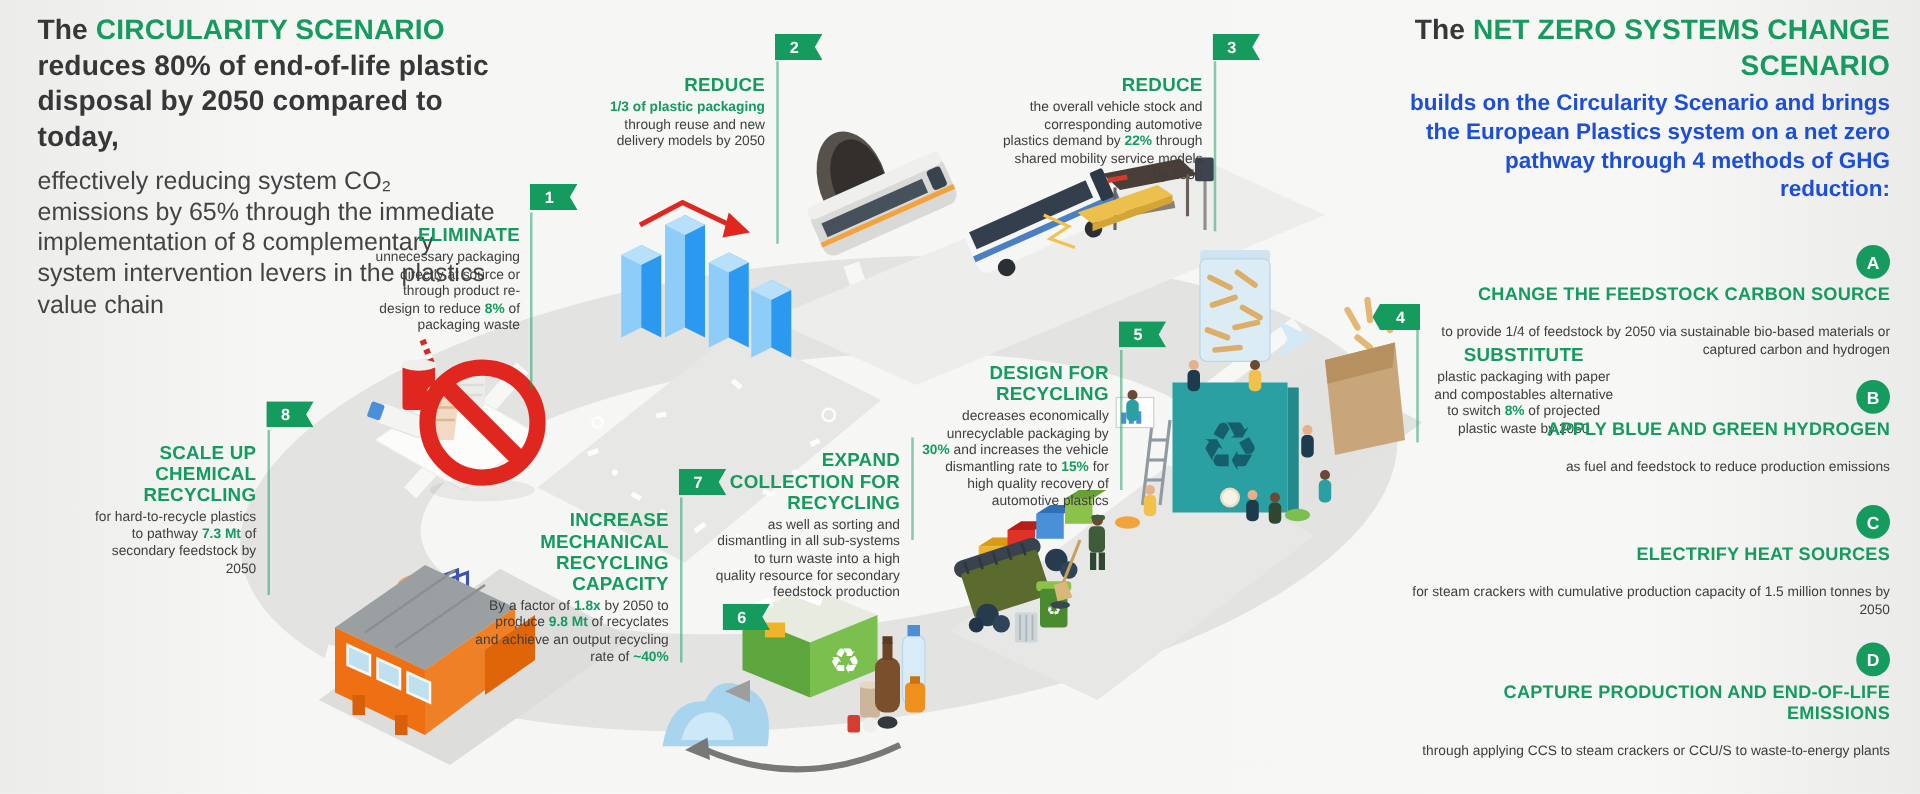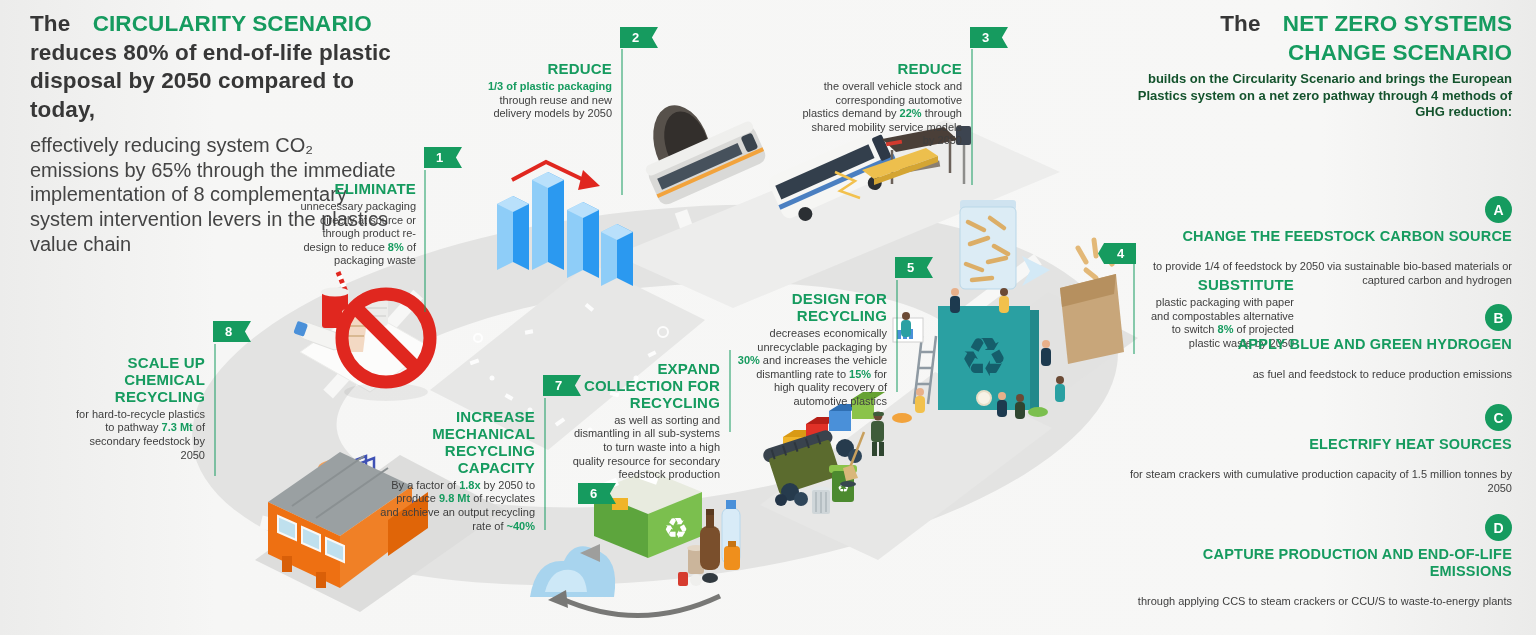--- a/index.html
+++ b/index.html
@@ -12,29 +12,29 @@
   body{
     font-family:"Liberation Sans","DejaVu Sans",sans-serif;
     background:linear-gradient(90deg,#ececeb 0%,#f6f6f5 14%,#f7f7f6 86%,#ebebea 100%);
     position:relative;color:var(--dark);
   }
   #scene{position:absolute;left:0;top:0;z-index:0;}
   .layer{position:absolute;z-index:2;}
 
   
   .intro-title{font-size:22.5px;font-weight:bold;line-height:1.27;color:#373737;letter-spacing:.1px;}
-  .intro-title .gr{color:var(--green);margin-left:16px;}
+  .intro-title .gr{color:var(--green);}
   .intro-body{font-size:20px;line-height:1.23;margin-top:9px;color:#444;}
   .intro-right{text-align:right;}
-  .intro-right .intro-body{font-weight:bold;font-size:13px;line-height:1.28;color:#14532d;margin-top:4px;}
+  .intro-right .intro-body{font-weight:bold;font-size:18px;line-height:1.28;color:#1d4ed8;margin-top:4px;}
 
   
   .lever{position:absolute;display:flex;align-items:flex-start;z-index:3;}
   .lever .txt{text-align:right;margin-top:35px;}
-  .lever.left .txt{text-align:right;}
+  .lever.left .txt{text-align:center;}
   .lever-title{color:var(--green);font-weight:bold;font-size:15px;line-height:1.13;letter-spacing:.2px;}
   .lever-body{font-size:11px;line-height:1.24;color:#3e3e3e;margin-top:2px;}
   .hl{color:var(--green);font-weight:bold;}
   .flag{width:38px;height:21px;background:var(--green);color:#fff;font-weight:bold;font-size:13px;
         display:flex;align-items:center;justify-content:center;flex:none;margin-top:1px;}
   .flag.r{clip-path:polygon(0 0,100% 0,84% 50%,100% 100%,0 100%);margin-left:8px;padding-right:7px;}
   .flag.l{clip-path:polygon(100% 0,16% 0,0 50%,16% 100%,100% 100%);margin-right:8px;padding-left:7px;}
   .cline{position:absolute;width:1.5px;background:rgba(22,155,95,.5);z-index:1;}
 
   

